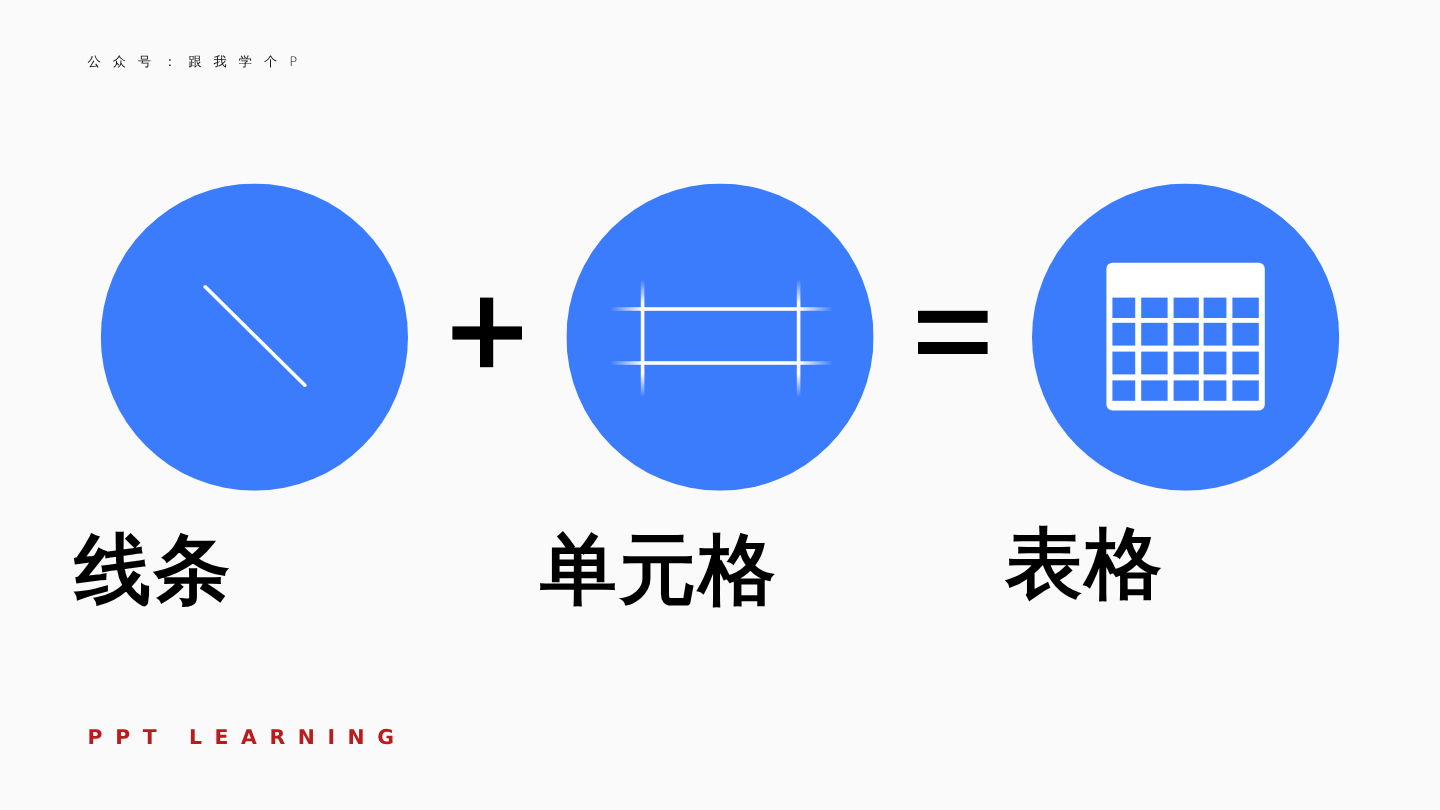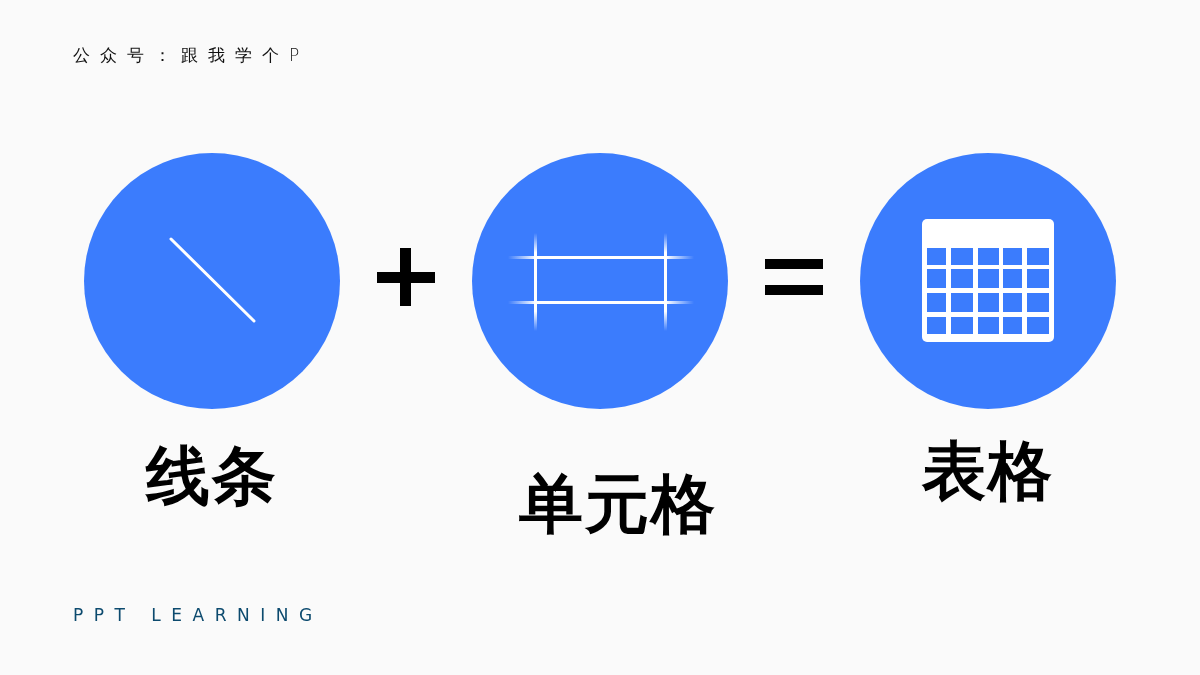--- a/index.html
+++ b/index.html
@@ -3,47 +3,47 @@
   <meta charset="utf-8">
   <style>
     html, body { margin: 0; padding: 0; }
     body {
       width: 1200px; height: 675px; background: #fafafa;
       position: relative; overflow: hidden;
       font-family: "DejaVu Sans", sans-serif; color: #000;
     }
     .header-text {
       position: absolute; left: 73px; top: 44px;
-      font-size: 17px; letter-spacing: 10px; color: #111; font-weight: 300;
+      font-size: 11px; letter-spacing: 10px; color: #111; font-weight: 300;
     }
     .footer-text {
       position: absolute; left: 73px; top: 605px;
-      font-size: 17px; letter-spacing: 10.5px; color: #0c4a6e;
-      font-family: "DejaVu Sans", sans-serif; font-weight: 400;
+      font-size: 17px; letter-spacing: 10.5px; color: #b91c1c;
+      font-family: "DejaVu Sans", sans-serif; font-weight: 700;
     }
     .circle {
       position: absolute; width: 256px; height: 256px; border-radius: 50%;
       top: 153px;
     }
     .c1 { left: 84px; }
     .c2 { left: 472px; }
     .c3 { left: 860px; }
     .circle svg { position: absolute; left: 0; top: 0; }
     .op {
       position: absolute; top: 236px; width: 60px; height: 90px;
     }
     .op-plus { left: 376px; }
     .op-eq { left: 764px; }
     .label {
       position: absolute; top: 436px; font-size: 64px; font-weight: bold;
-      text-align: center; width: 300px; line-height: 80px; color: #000;
+      width: 300px; line-height: 80px; color: #000;
       letter-spacing: 2px;
     }
     .l1 { left: 62px; }
-    .l2 { left: 468px; margin-top: 28px; }
+    .l2 { left: 450px; }
     .l3 { left: 838px; font-family: Liberation Mono, monospace; }
   </style>
 </head>
 <body>
 
 <div class="header-text">公众号：跟我学个P</div>
 
 <div class="circle c1">
   <svg width="256" height="256" viewBox="0 0 256 256">
     <circle cx="128" cy="128" r="128" fill="#3b7cfd"></circle>

